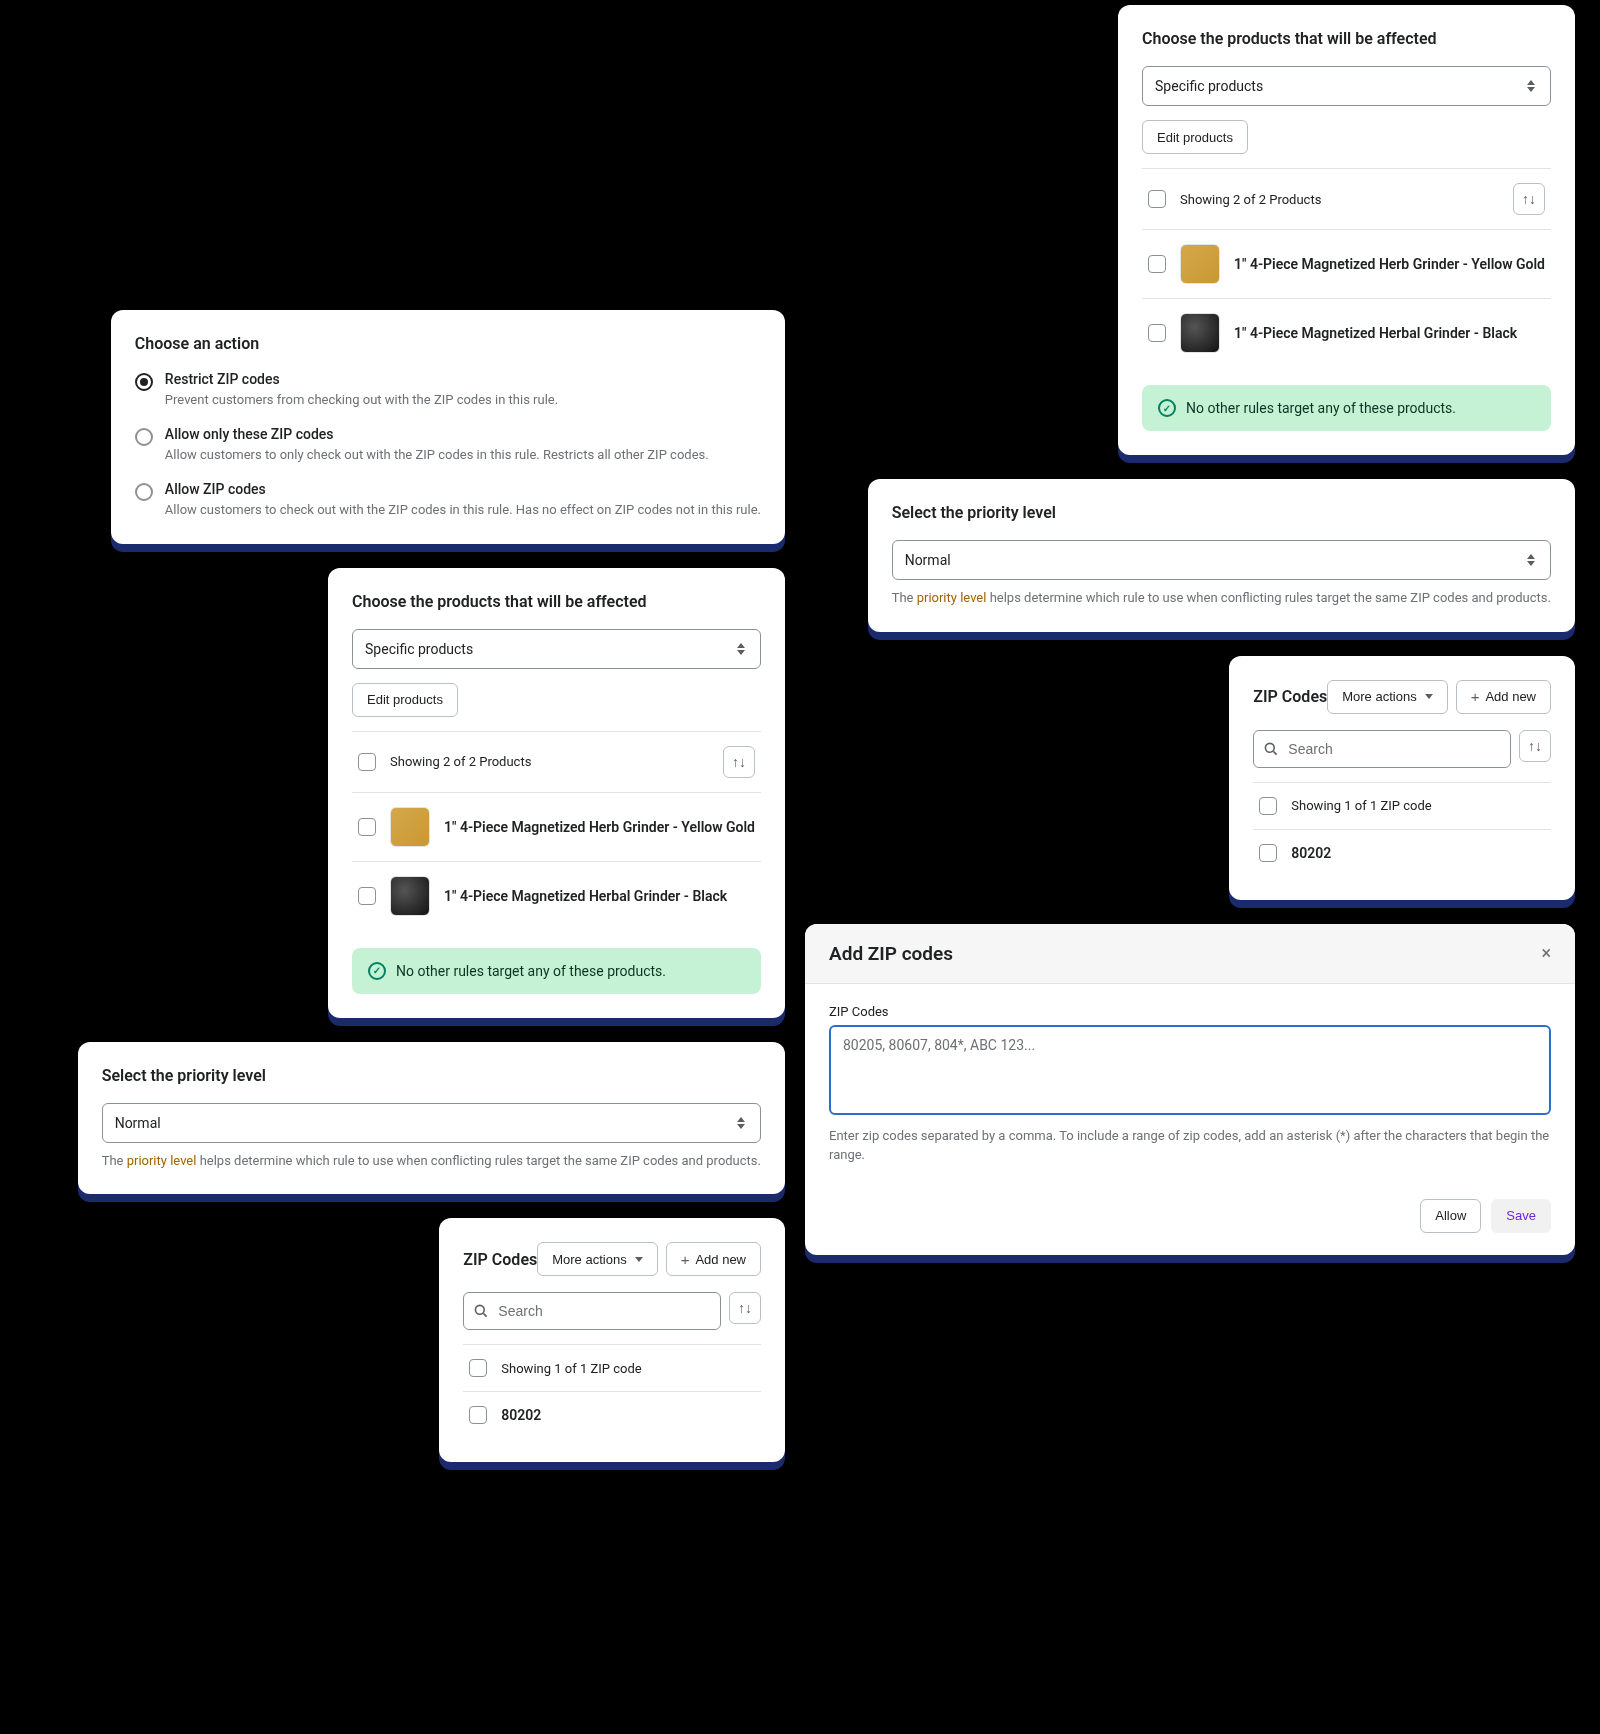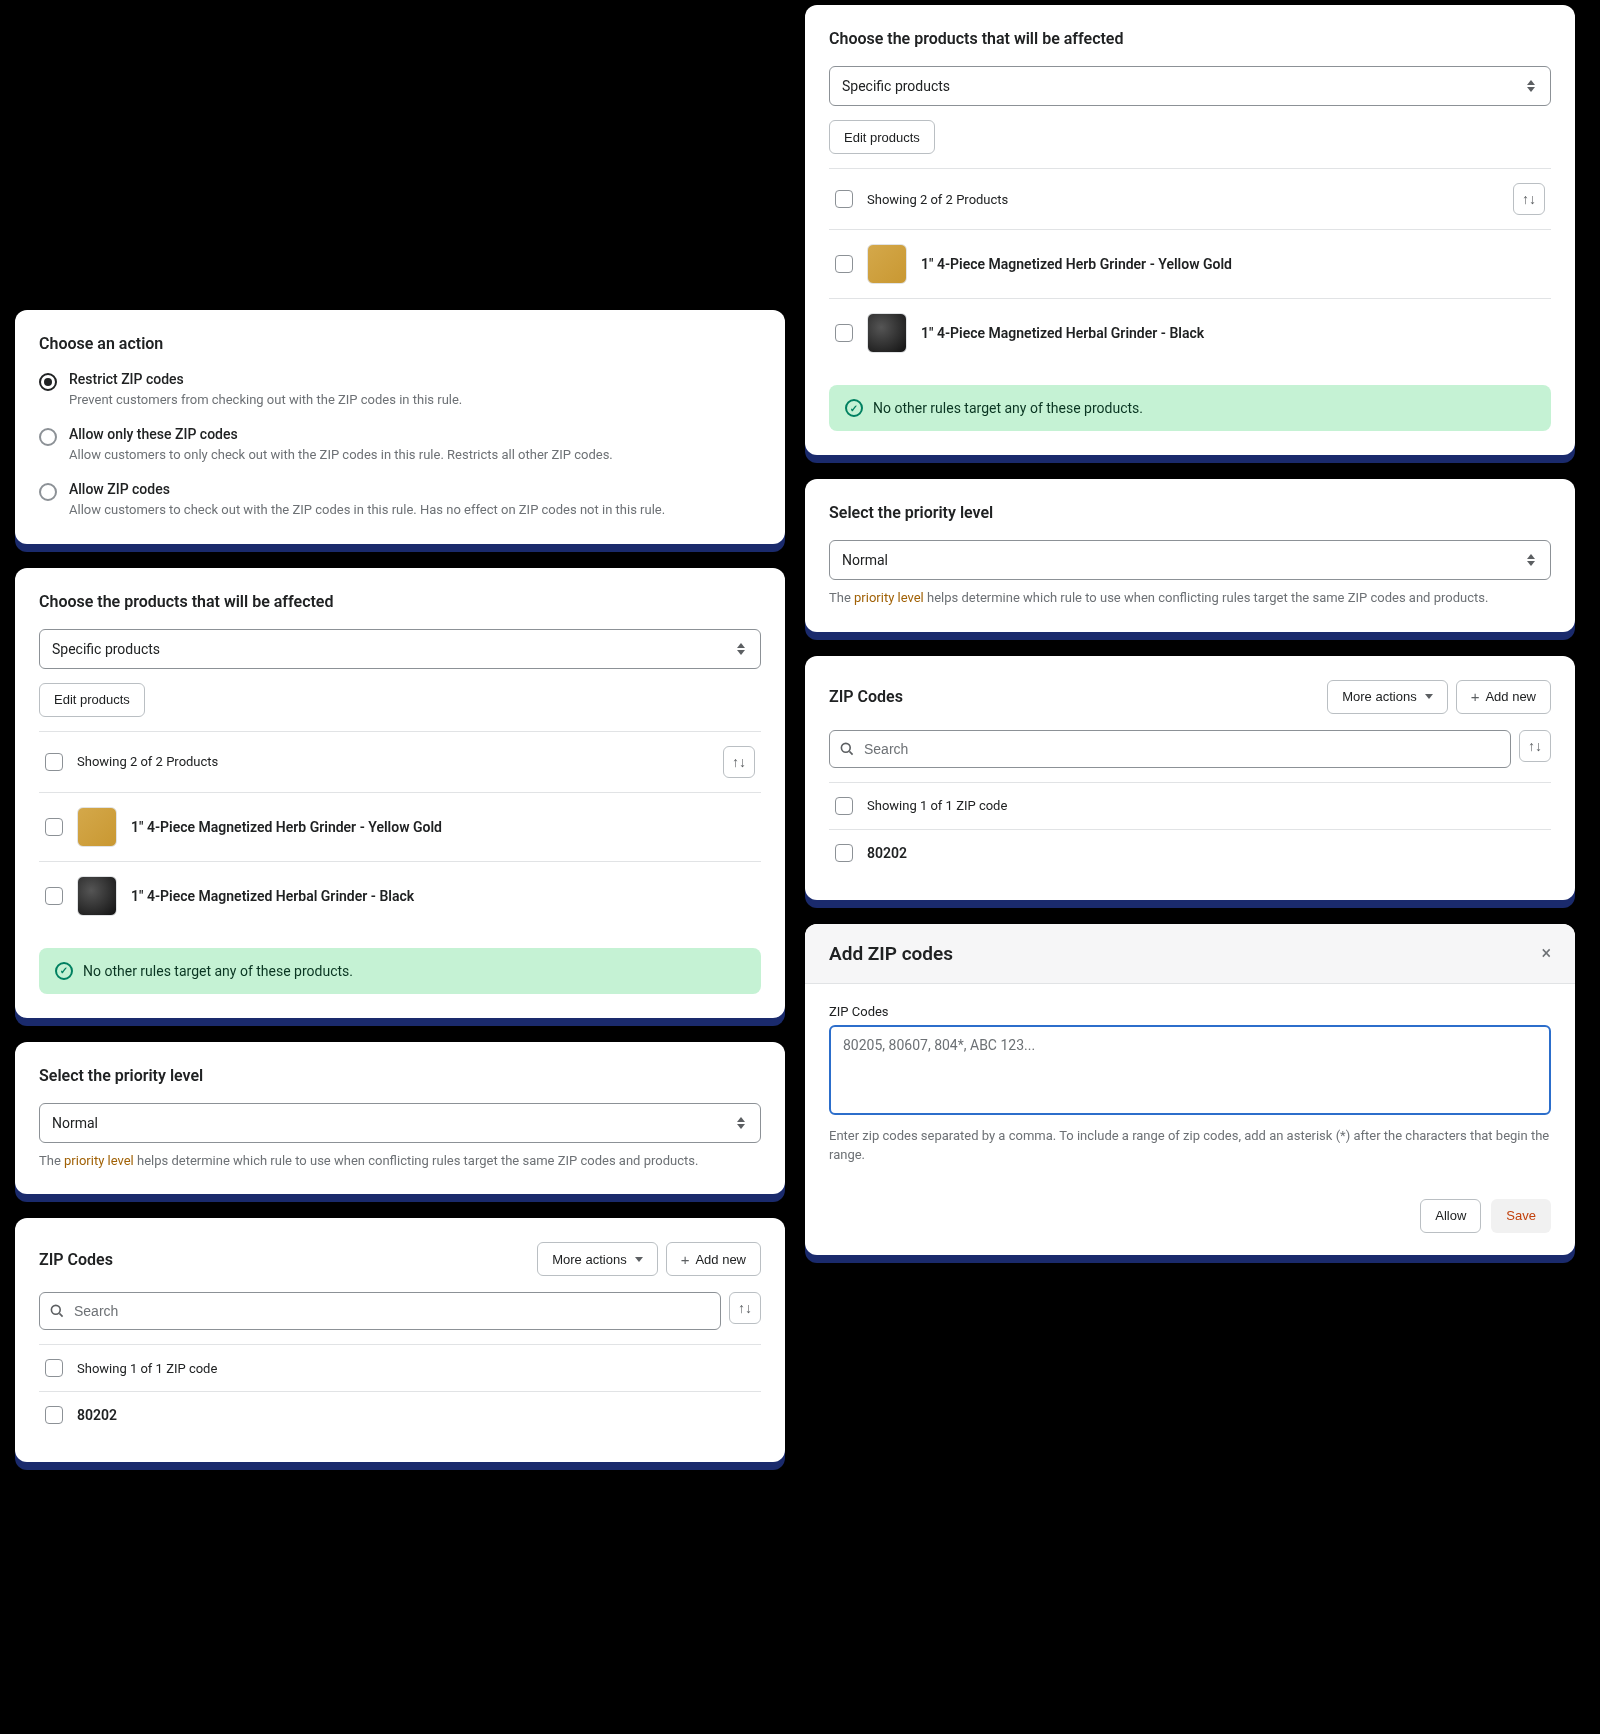--- a/index.html
+++ b/index.html
@@ -17,20 +17,21 @@
     position: relative;
     background: #000;
     transform-origin: top left;
   }
   .col {
     position: absolute;
     width: 770px;
     display: flex;
     flex-direction: column;
     gap: 24px;
+    align-items: flex-end;
   }
   .col-left { left: 15px; top: 310px; }
   .col-right { left: 805px; top: 5px; }
 
   .card {
     background: #fff;
     border-radius: 12px;
     padding: 24px;
     box-shadow: 0 8px 0 0 #1a2a6c, 0 4px 20px rgba(0,0,0,0.2);
   }
@@ -95,21 +96,21 @@
     padding: 0 14px;
     border: 1px solid #babfc3;
     border-radius: 6px;
     background: #fff;
     font-size: 13px;
     color: #202223;
     cursor: pointer;
     font-weight: 500;
   }
   .btn.primary-disabled {
-    background: #f1f1f1; border-color: transparent; color: #c2410c; cursor: default;
+    background: #f1f1f1; border-color: transparent; color: #6d28d9; cursor: default;
   }
 
   .chev-down {
     width: 0; height: 0;
     border-left: 4px solid transparent;
     border-right: 4px solid transparent;
     border-top: 5px solid #5c5f62;
     margin-left: 2px;
   }
   .plus-icon {

